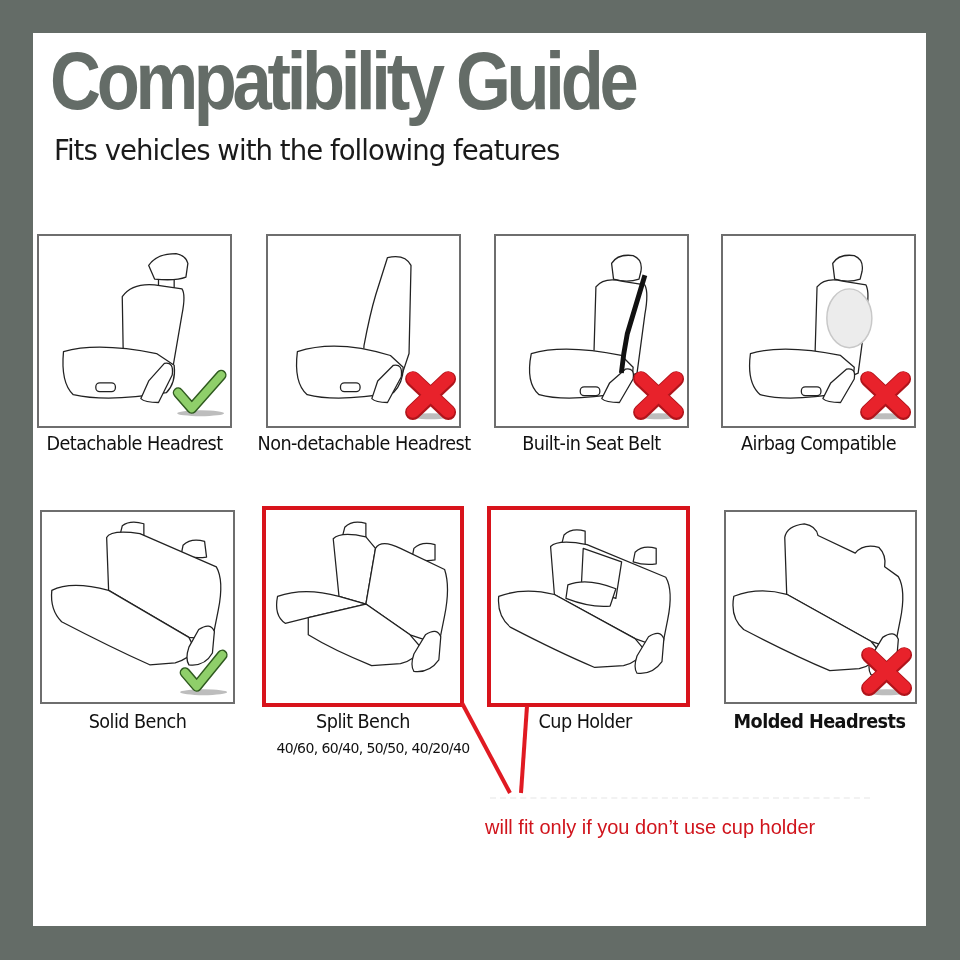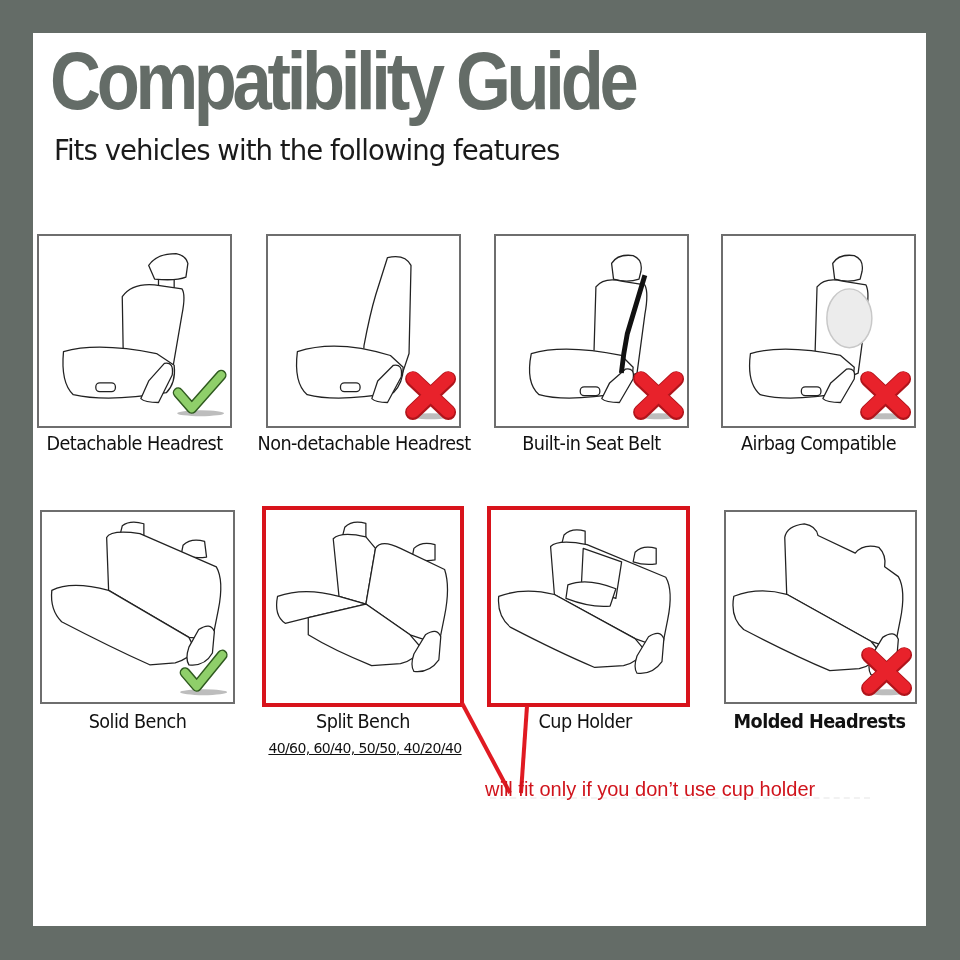--- a/index.html
+++ b/index.html
@@ -6,21 +6,21 @@
   body { width:960px; height:960px; background:#646c67; position:relative; overflow:hidden; font-family:"Liberation Sans", sans-serif; }
   .panel { position:absolute; left:33px; top:33px; width:893px; height:893px; background:#ffffff; }
   .title { position:absolute; left:50px; top:40px; font-family:"Liberation Sans", sans-serif; font-weight:bold; font-size:82px; color:#646c67; letter-spacing:-5px; line-height:1; transform:scaleX(0.86); transform-origin:left top; white-space:nowrap; }
   .subtitle { position:absolute; left:54px; top:133px; font-family:"DejaVu Sans", sans-serif; font-size:29px; color:#1a1a1a; letter-spacing:-1px; transform:scaleX(0.95); transform-origin:left top; white-space:nowrap; }
   .card { position:absolute; box-sizing:border-box; border:2px solid #6e6e6e; background:#fff; }
   .card.hl { border:4px solid #d8131b; }
   .card svg { position:absolute; left:0; top:0; width:100%; height:100%; }
   .label { position:absolute; font-family:"DejaVu Sans", sans-serif; font-size:19px; color:#111; text-align:center; white-space:nowrap; letter-spacing:-0.6px; transform:scaleX(0.93); }
   .label.bold { font-weight:bold; }
   .sublabel { position:absolute; font-family:"DejaVu Sans", sans-serif; font-size:14px; color:#111; text-align:center; white-space:nowrap; letter-spacing:-0.6px; }
-  .note { position:absolute; left:485px; top:777px; font-family:"Liberation Sans", sans-serif; font-size:20px; color:#d0141c; line-height:25px; }
+  .note { position:absolute; left:485px; top:815px; font-family:"Liberation Sans", sans-serif; font-size:20px; color:#d0141c; line-height:25px; }
   .connector { position:absolute; left:0; top:0; width:960px; height:960px; pointer-events:none; }
   .faint { position:absolute; left:490px; top:797px; width:380px; height:0; border-top:2px dashed #f2f2f2; }
 </style>
 </head>
 <body>
 
 <div class="panel"></div>
 
 <div class="title">Compatibility Guide</div>
 <div class="subtitle">Fits vehicles with the following features</div>
@@ -125,21 +125,21 @@
       <path d="M154 40 Q162 32 176 36 L176 52 Q164 54 152 50 Z"></path>
       <path d="M70 30 Q78 22 104 28 L114 40 L104 98 L76 90 Z"></path>
       <path d="M114 40 Q120 30 140 40 L186 62 Q192 80 186 110 L180 140 L150 130 L104 98 Z"></path>
       <path d="M12 90 Q40 80 76 90 L104 98 L44 112 L20 118 Q8 110 12 90 Z"></path>
       <path d="M44 112 L104 98 L150 130 L162 144 Q156 156 140 160 L110 162 Q70 146 44 130 Z"></path>
       <path d="M166 130 Q178 122 182 132 L180 156 Q170 170 154 168 Q150 162 154 150 Z"></path>
     </g>
   </svg>
 </div>
 <div class="label" style="left:262px;top:710px;width:202px;">Split Bench</div>
-<div class="sublabel" style="left:240px;top:740px;width:250px;text-decoration:underline;">40/60, 60/40, 50/50, 40/20/40</div>
+<div class="sublabel" style="left:248px;top:740px;width:250px;">40/60, 60/40, 50/50, 40/20/40</div>
 
 <div class="card hl" style="left:487px;top:506px;width:203px;height:201px;">
   <svg viewBox="0 0 203 201">
     <g fill="#fff" stroke="#222" stroke-width="1.3" stroke-linejoin="round">
       <path d="M76 26 Q84 18 98 22 L98 36 Q86 38 74 34 Z"></path>
       <path d="M150 44 Q158 36 172 40 L172 56 Q160 58 148 54 Z"></path>
       <path d="M62 38 Q70 30 100 36 L182 70 Q190 84 184 114 L178 144 L150 134 L66 88 Z"></path>
       <path d="M8 90 Q34 80 66 88 L150 134 L160 146 Q154 158 138 162 L108 164 Q70 148 20 122 Q6 110 8 90 Z"></path>
       <path d="M96 40 L136 54 L130 92 L94 80 Z"></path>
       <path d="M80 78 Q100 70 130 82 L124 100 Q104 102 78 92 Z"></path>

